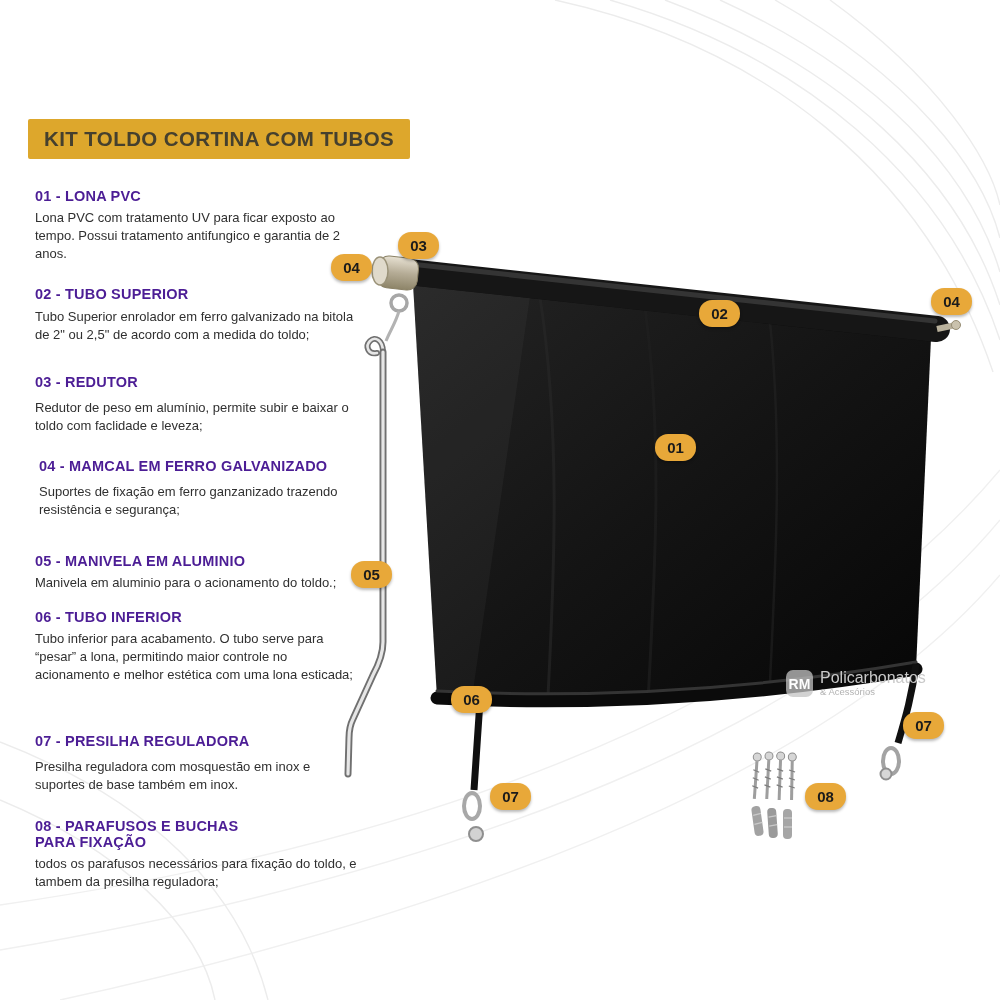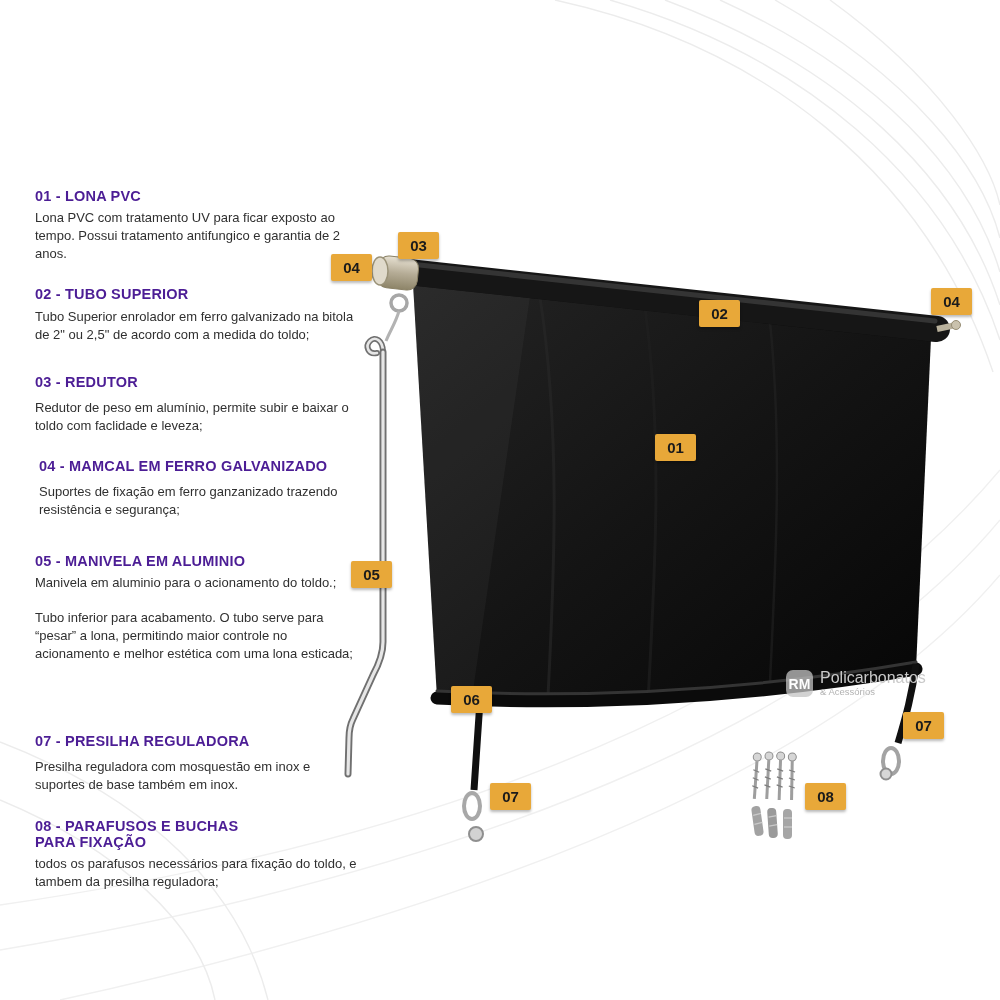--- a/index.html
+++ b/index.html
@@ -25,21 +25,21 @@
   .left-col-section p { font-size:13px; color:#303030; line-height:1.38; margin:0; }
   .gap-lg h3 { margin-bottom:6px; }
   .gap-md h3 { margin-bottom:9px; }
 
   .badge {
     position:absolute; z-index:3;
     min-width:41px; height:27px; padding:3px 8px;
     background:#e8a839; color:#1b1b1b;
     font-size:15px; font-weight:bold;
     display:flex; align-items:center; justify-content:center;
-    border-radius:2px; box-shadow:0 2px 3px rgba(0,0,0,0.28);
+    border-radius:13px; box-shadow:0 2px 3px rgba(0,0,0,0.28);
   }
 
   .rm-logo { position:absolute; left:786px; top:669px; display:flex; align-items:center; gap:7px; z-index:2; }
   .rm-abbr {
     width:27px; height:27px; border-radius:7px;
     background:rgba(195,195,195,0.75); color:#fdfdfd;
     font-weight:bold; font-size:14px;
     display:flex; align-items:center; justify-content:center;
   }
   .rm-lines { display:flex; flex-direction:column; line-height:1.15; }
@@ -165,20 +165,21 @@
         <line x1="754" y1="815" x2="762" y2="814" stroke="#c9c9c9" stroke-width="1.3" transform="rotate(-8 757 821)"></line>
         <line x1="769" y1="817" x2="777" y2="816" stroke="#c9c9c9" stroke-width="1.3" transform="rotate(-4 772 823)"></line>
         <line x1="784" y1="818" x2="792" y2="818" stroke="#c9c9c9" stroke-width="1.3"></line>
         <line x1="754" y1="824" x2="762" y2="823" stroke="#c9c9c9" stroke-width="1.3" transform="rotate(-8 757 821)"></line>
         <line x1="769" y1="826" x2="777" y2="825" stroke="#c9c9c9" stroke-width="1.3" transform="rotate(-4 772 823)"></line>
         <line x1="784" y1="827" x2="792" y2="827" stroke="#c9c9c9" stroke-width="1.3"></line>
       </g>
     </g>
   </svg>
 
+  <div class="title-banner">KIT TOLDO CORTINA COM TUBOS</div>
 
   <div class="left-col-section" style="top:188px;">
     <h3>01 - LONA PVC</h3>
     <p>Lona PVC com tratamento UV para ficar exposto ao tempo. Possui tratamento antifungico e garantia de 2 anos.</p>
   </div>
 
   <div class="left-col-section gap-lg" style="top:286px;">
     <h3>02 - TUBO SUPERIOR</h3>
     <p>Tubo Superior enrolador em ferro galvanizado na bitola de 2" ou 2,5" de acordo com a medida do toldo;</p>
   </div>
@@ -192,20 +193,21 @@
     <h3>04 - MAMCAL  EM FERRO GALVANIZADO</h3>
     <p>Suportes de fixação em ferro ganzanizado trazendo resistência e segurança;</p>
   </div>
 
   <div class="left-col-section" style="top:553px;">
     <h3>05 - MANIVELA EM ALUMINIO</h3>
     <p>Manivela em aluminio para o acionamento do toldo.;</p>
   </div>
 
   <div class="left-col-section" style="top:609px;">
+    <h3>06 - TUBO INFERIOR</h3>
     <p>Tubo inferior para acabamento. O tubo serve para “pesar” a lona, permitindo maior controle no acionamento e melhor estética com uma lona esticada;</p>
   </div>
 
   <div class="left-col-section gap-md" style="top:733px;">
     <h3>07 - PRESILHA REGULADORA</h3>
     <p>Presilha reguladora com mosquestão em inox e suportes de base também em inox.</p>
   </div>
 
   <div class="left-col-section" style="top:818px;">
     <h3>08 - PARAFUSOS E BUCHAS

